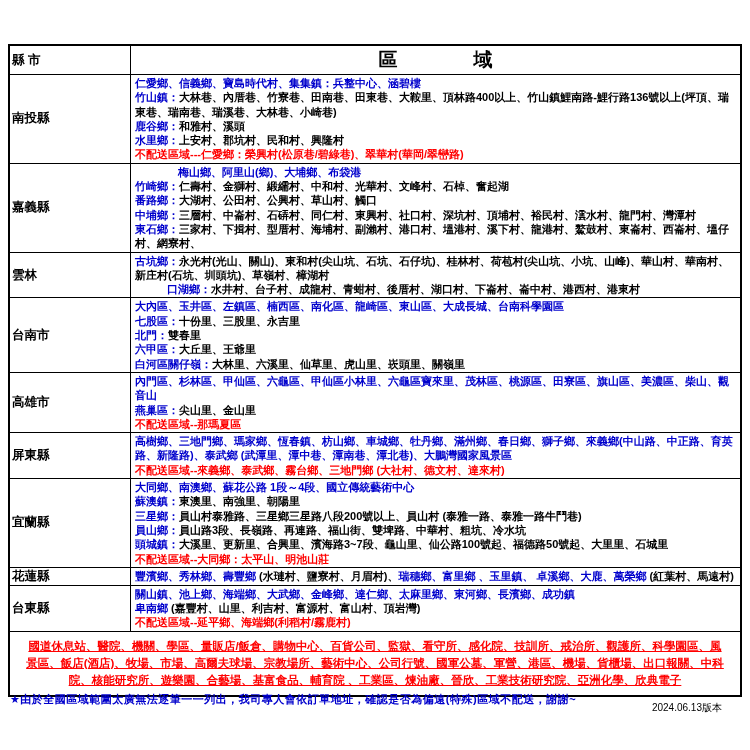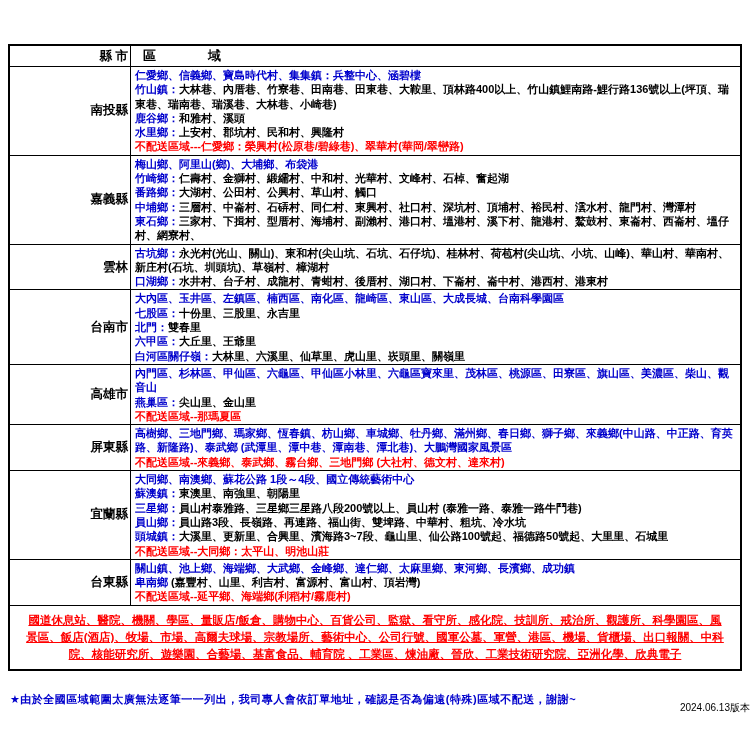--- a/index.html
+++ b/index.html
@@ -1,27 +1,27 @@
 <!DOCTYPE html>
 <html><head>
 <meta charset="utf-8">
 <style>
   html,body{margin:0;padding:0;background:#fff;width:750px;height:750px;overflow:hidden;}
   body{font-family:"Liberation Sans","DejaVu Sans",sans-serif;font-weight:bold;color:#000;}
   .sheet{position:absolute;left:8px;top:44px;width:734px;}
   table.main{border-collapse:collapse;width:100%;border:2px solid #000;background:#fff;}
   table.main td, table.main th{border:1px solid #000;vertical-align:middle;}
   .title-cell{color:#f00;font-size:16px;text-align:center;padding:2px 0;letter-spacing:2px;}
-  .hdr{font-size:13px;text-align:left;padding:1px 12px;}
-  .county{width:116px;text-align:right;font-size:12.5px;padding:0 2px;}
+  .hdr{font-size:19px;text-align:center;padding:1px 12px;}
+  .county{width:116px;text-align:left;font-size:12.5px;padding:0 2px;}
   .region{font-size:11px;line-height:14.3px;padding:1px 4px;text-align:left;}
   .region div{margin:0;}
   .fac-cell{color:#f00;font-size:11.5px;line-height:17px;text-align:center;padding:6px 16px;text-decoration:underline;}
   .footer-note{position:absolute;left:10px;top:692px;color:#0000cc;font-size:11px;letter-spacing:.5px;}
-  .version{position:absolute;right:0;top:701px;color:#000;font-size:10px;font-weight:normal;}
+  .version{position:absolute;right:28px;top:701px;color:#000;font-size:10px;font-weight:normal;}
 </style>
 </head>
 <body>
 
 <div class="sheet">
   <table class="main">
     <thead>
       <tr>
         <th class="hdr county">縣 市</th>
         <th class="hdr">區　　　　域</th>
@@ -34,32 +34,32 @@
             <div><span style="color: rgb(0, 0, 204);">仁愛鄉、信義鄉、寶島時代村、集集鎮：兵整中心、涵碧樓</span></div>
             <div><span style="color: rgb(0, 0, 204);">竹山鎮：</span><span style="color: rgb(0, 0, 0);">大林巷、內厝巷、竹寮巷、田南巷、田東巷、大鞍里、頂林路400以上、竹山鎮鯉南路-鯉行路136號以上(坪頂、瑞東巷、瑞南巷、瑞溪巷、大林巷、小崎巷)</span></div>
             <div><span style="color: rgb(0, 0, 204);">鹿谷鄉：</span><span style="color: rgb(0, 0, 0);">和雅村、溪頭</span></div>
             <div><span style="color: rgb(0, 0, 204);">水里鄉：</span><span style="color: rgb(0, 0, 0);">上安村、郡坑村、民和村、興隆村</span></div>
             <div><span style="color: rgb(255, 0, 0); margin-top: 36px;">不配送區域---仁愛鄉：榮興村(松原巷/碧綠巷)、翠華村(華岡/翠巒路)</span></div>
           </td>
         </tr>
         <tr>
           <td class="county">嘉義縣</td>
           <td class="region">
-            <div><span style="color: rgb(0, 0, 204);">梅山鄉、阿里山(鄉)、大埔鄉、布袋港</span></div>
+            <div><span style="color: rgb(0, 0, 204); margin-left: 43px;">梅山鄉、阿里山(鄉)、大埔鄉、布袋港</span></div>
             <div><span style="color: rgb(0, 0, 204);">竹崎鄉：</span><span style="color: rgb(0, 0, 0);">仁壽村、金獅村、緞繻村、中和村、光華村、文峰村、石棹、奮起湖</span></div>
             <div><span style="color: rgb(0, 0, 204);">番路鄉：</span><span style="color: rgb(0, 0, 0);">大湖村、公田村、公興村、草山村、觸口</span></div>
             <div><span style="color: rgb(0, 0, 204);">中埔鄉：</span><span style="color: rgb(0, 0, 0);">三層村、中崙村、石硦村、同仁村、東興村、社口村、深坑村、頂埔村、裕民村、澐水村、龍門村、灣潭村</span></div>
             <div><span style="color: rgb(0, 0, 204);">東石鄉：</span><span style="color: rgb(0, 0, 0);">三家村、下揖村、型厝村、海埔村、副瀨村、港口村、塭港村、溪下村、龍港村、鰲鼓村、東崙村、西崙村、塭仔村、網寮村、</span></div>
           </td>
         </tr>
         <tr>
           <td class="county">雲林</td>
           <td class="region">
             <div><span style="color: rgb(0, 0, 204);">古坑鄉：</span><span style="color: rgb(0, 0, 0);">永光村(光山、關山)、東和村(尖山坑、石坑、石仔坑)、桂林村、荷苞村(尖山坑、小坑、山峰)、華山村、華南村、新庄村(石坑、圳頭坑)、草嶺村、樟湖村</span></div>
-            <div><span style="color: rgb(0, 0, 204);">口湖鄉：</span><span style="color: rgb(0, 0, 0);">水井村、台子村、成龍村、青蚶村、後厝村、湖口村、下崙村、崙中村、港西村、港東村</span></div>
+            <div><span style="color: rgb(0, 0, 204); margin-left: 32px;">口湖鄉：</span><span style="color: rgb(0, 0, 0);">水井村、台子村、成龍村、青蚶村、後厝村、湖口村、下崙村、崙中村、港西村、港東村</span></div>
           </td>
         </tr>
         <tr>
           <td class="county">台南市</td>
           <td class="region">
             <div><span style="color: rgb(0, 0, 204);">大內區、玉井區、左鎮區、楠西區、南化區、龍崎區、東山區、大成長城、台南科學園區</span></div>
             <div><span style="color: rgb(0, 0, 204);">七股區：</span><span style="color: rgb(0, 0, 0);">十份里、三股里、永吉里</span></div>
             <div><span style="color: rgb(0, 0, 204);">北門：</span><span style="color: rgb(0, 0, 0);">雙春里</span></div>
             <div><span style="color: rgb(0, 0, 204);">六甲區：</span><span style="color: rgb(0, 0, 0);">大丘里、王爺里</span></div>
             <div><span style="color: rgb(0, 0, 204); margin-top: 16px;">白河區關仔嶺：</span><span style="color: rgb(0, 0, 0);">大林里、六溪里、仙草里、虎山里、崁頭里、關嶺里</span></div>
@@ -85,20 +85,26 @@
           <td class="region">
             <div><span style="color: rgb(0, 0, 204);">大同鄉、南澳鄉、蘇花公路 1段～4段、國立傳統藝術中心</span></div>
             <div><span style="color: rgb(0, 0, 204);">蘇澳鎮：</span><span style="color: rgb(0, 0, 0);">東澳里、南強里、朝陽里</span></div>
             <div><span style="color: rgb(0, 0, 204);">三星鄉：</span><span style="color: rgb(0, 0, 0);">員山村泰雅路、三星鄉三星路八段200號以上、員山村 (泰雅一路、泰雅一路牛鬥巷)</span></div>
             <div><span style="color: rgb(0, 0, 204);">員山鄉：</span><span style="color: rgb(0, 0, 0);">員山路3段、長嶺路、再連路、福山街、雙埤路、中華村、粗坑、冷水坑</span></div>
             <div><span style="color: rgb(0, 0, 204);">頭城鎮：</span><span style="color: rgb(0, 0, 0);">大溪里、更新里、合興里、濱海路3~7段、龜山里、仙公路100號起、福德路50號起、大里里、石城里</span></div>
             <div><span style="color: rgb(255, 0, 0);">不配送區域--大同鄉：太平山、明池山莊</span></div>
           </td>
         </tr>
         <tr>
+          <td class="county">花蓮縣</td>
+          <td class="region">
+            <div><span style="color: rgb(0, 0, 204);">豐濱鄉、秀林鄉、壽豐鄉</span><span style="color: rgb(0, 0, 0);"> (水璉村、鹽寮村、月眉村)、</span><span style="color: rgb(0, 0, 204);">瑞穗鄉、富里鄉 、玉里鎮、 卓溪鄉、大鹿、萬榮鄉</span><span style="color: rgb(0, 0, 0);"> (紅葉村、馬遠村)</span></div>
+          </td>
+        </tr>
+        <tr>
           <td class="county">台東縣</td>
           <td class="region">
             <div><span style="color: rgb(0, 0, 204);">關山鎮、池上鄉、海端鄉、大武鄉、金峰鄉、達仁鄉、太麻里鄉、東河鄉、長濱鄉、成功鎮</span></div>
             <div><span style="color: rgb(0, 0, 204);">卑南鄉</span><span style="color: rgb(0, 0, 0);"> (嘉豐村、山里、利吉村、富源村、富山村、頂岩灣)</span></div>
             <div><span style="color: rgb(255, 0, 0);">不配送區域--延平鄉、海端鄉(利稻村/霧鹿村)</span></div>
           </td>
         </tr>
       </tbody>
     <tfoot>
       <tr>

